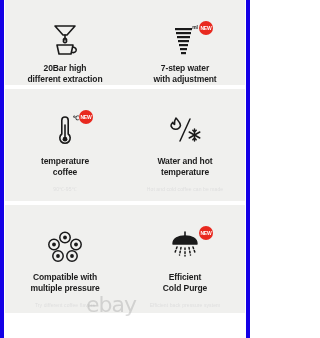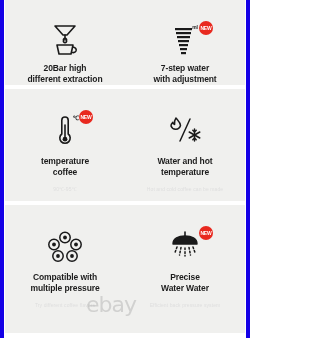--- a/index.html
+++ b/index.html
@@ -42,21 +42,21 @@
     flex-direction: column;
   }
   .row {
     display: flex;
     flex-direction: row;
     width: 100%;
     background: #f0f0ee;
   }
   .row.r1 { height: 85px; }
   .row.r2 { height: 112px; }
-  .row.r3 { height: 128px; }
+  .row.r3 { height: 108px; }
   .row-gap {
     width: 100%;
     background: #ffffff;
   }
   .row-gap.g1 { height: 4px; }
   .row-gap.g2 { height: 4px; }
 
   .panel {
     flex: 1 1 50%;
     position: relative;
@@ -278,22 +278,22 @@
             <path d="M5 14 C5 8.5 10.4 6 17 6 C23.6 6 29 8.5 29 14 Z" fill="#1a1a1a" stroke="#1a1a1a" stroke-width="1.4" stroke-linejoin="round"></path>
             <path d="M9 17 L6.5 24" stroke-dasharray="1.6 2.2"></path>
             <path d="M13 17.5 L11.5 25" stroke-dasharray="1.6 2.2"></path>
             <path d="M17 18 L17 26" stroke-dasharray="1.6 2.2"></path>
             <path d="M21 17.5 L22.5 25" stroke-dasharray="1.6 2.2"></path>
             <path d="M25 17 L27.5 24" stroke-dasharray="1.6 2.2"></path>
           </svg>
           <span class="badge">NEW</span>
         </div>
         <div class="title">
-          <span>Precise</span><br>
-          <span>Water Water</span>
+          <span>Efficient</span><br>
+          <span>Cold Purge</span>
         </div>
         <div class="subtitle">Efficient back pressure system</div>
       </div>
 
     </div>
 
   </div>
 
   <div class="watermark">ebay</div>
 

